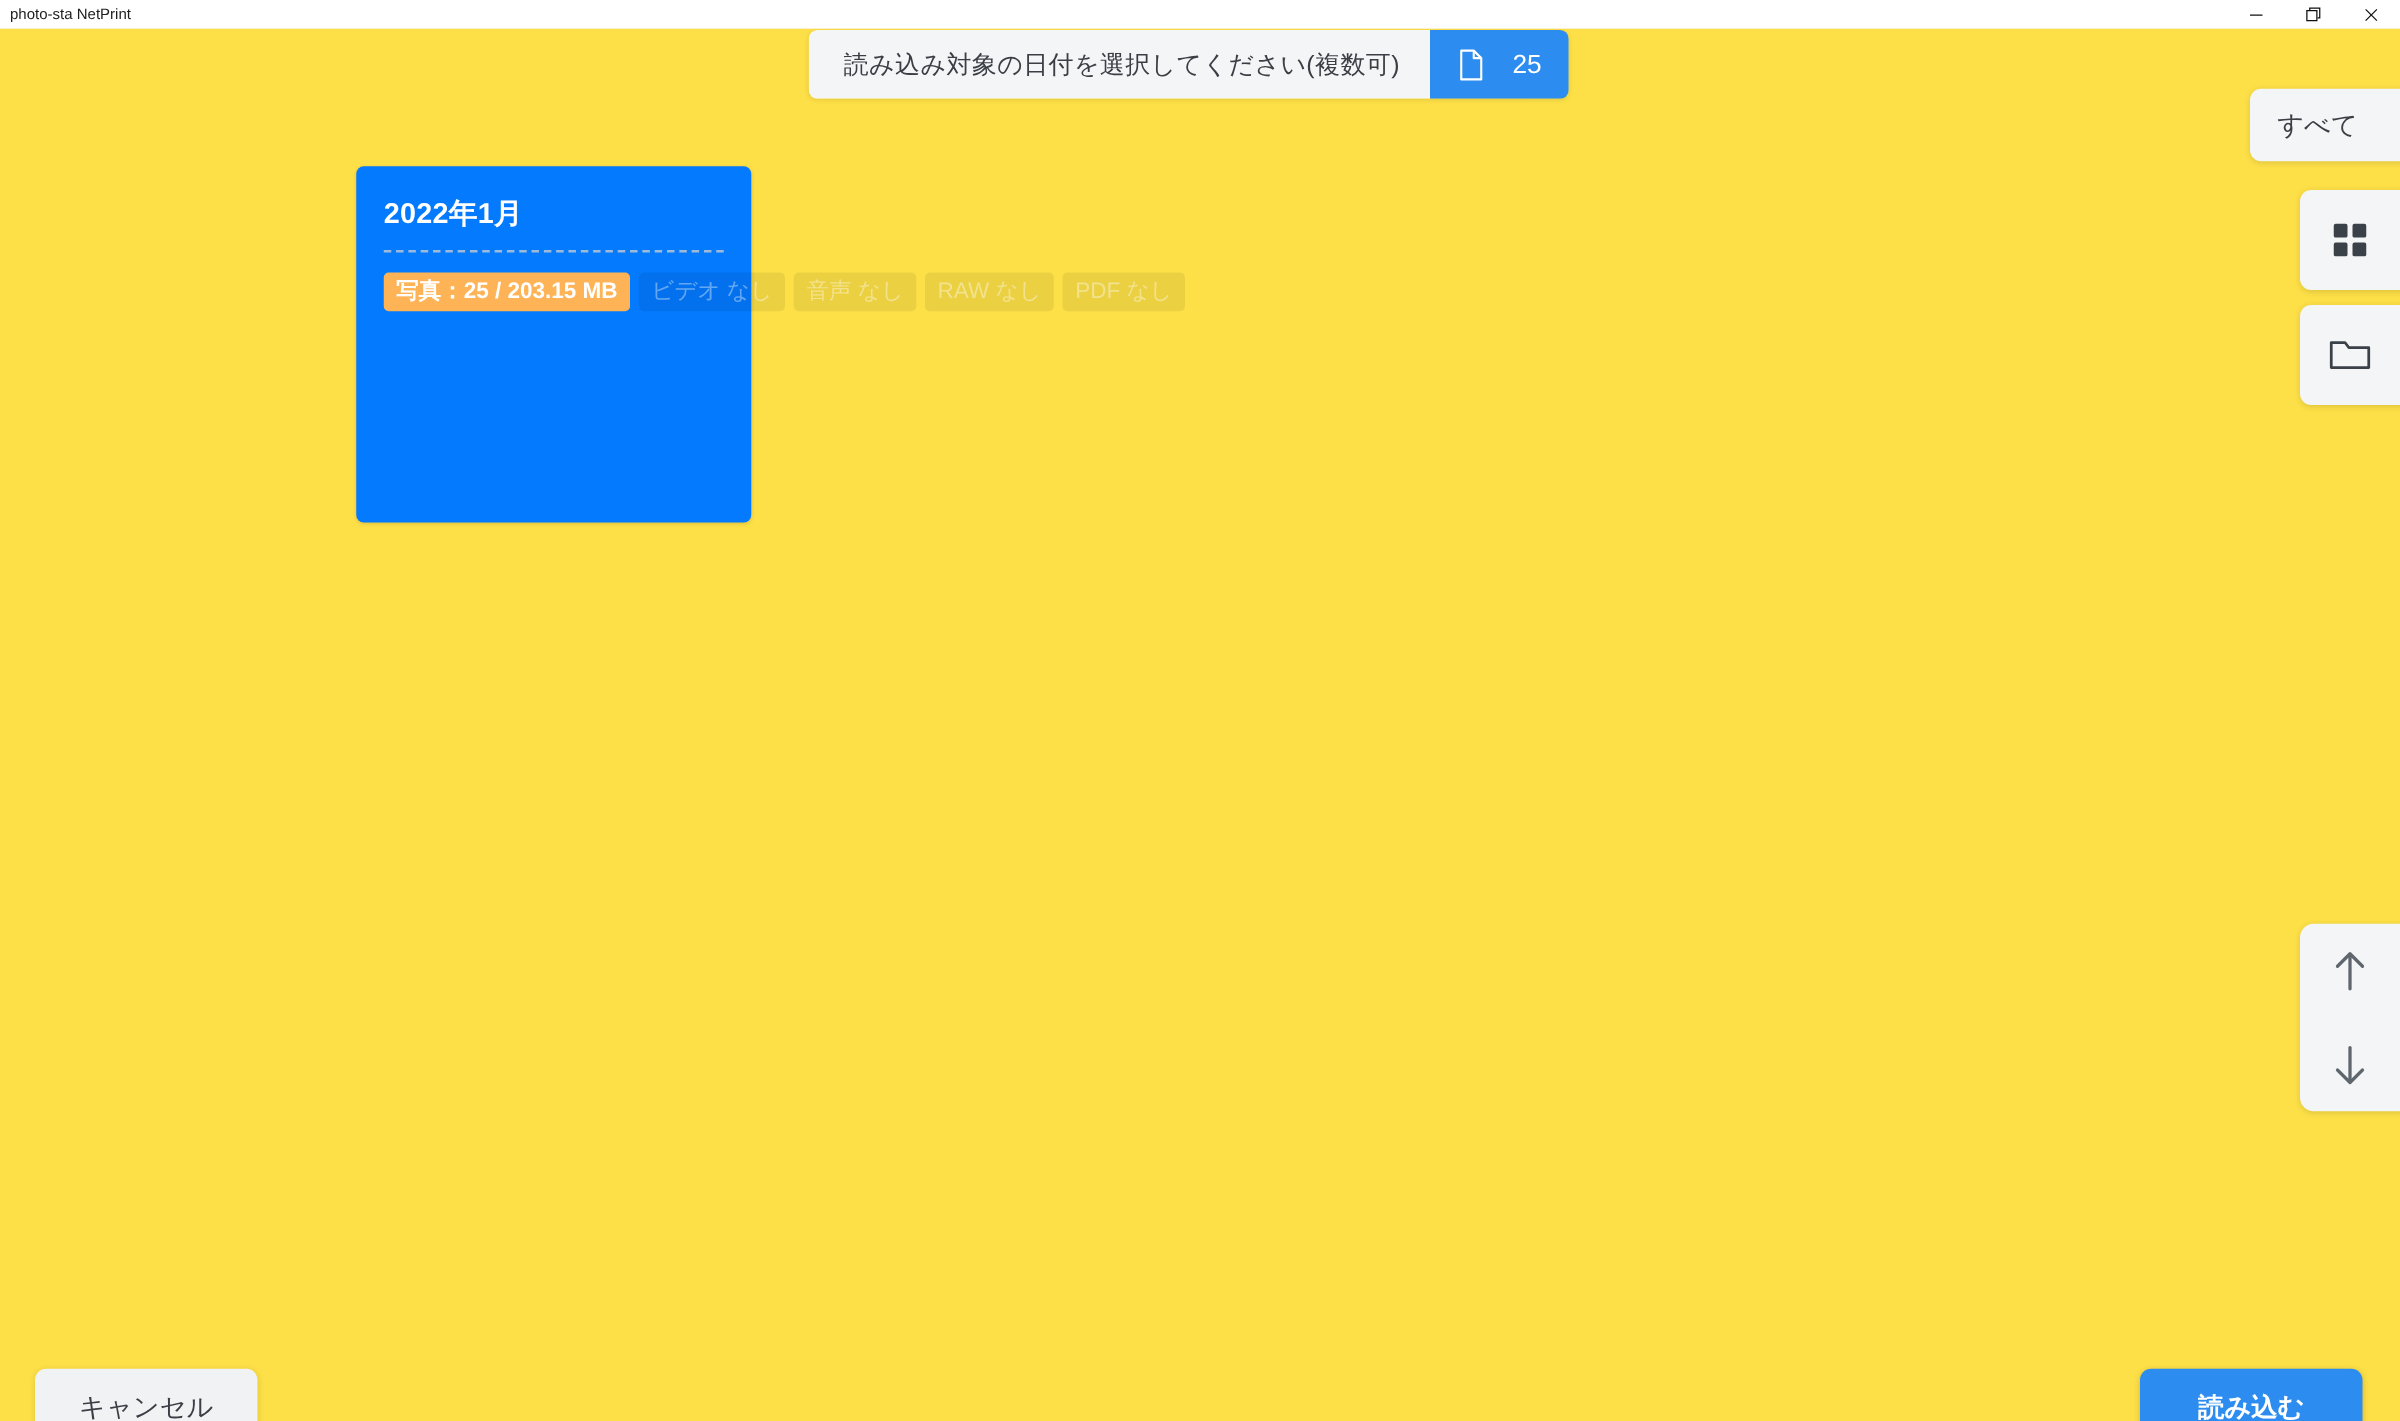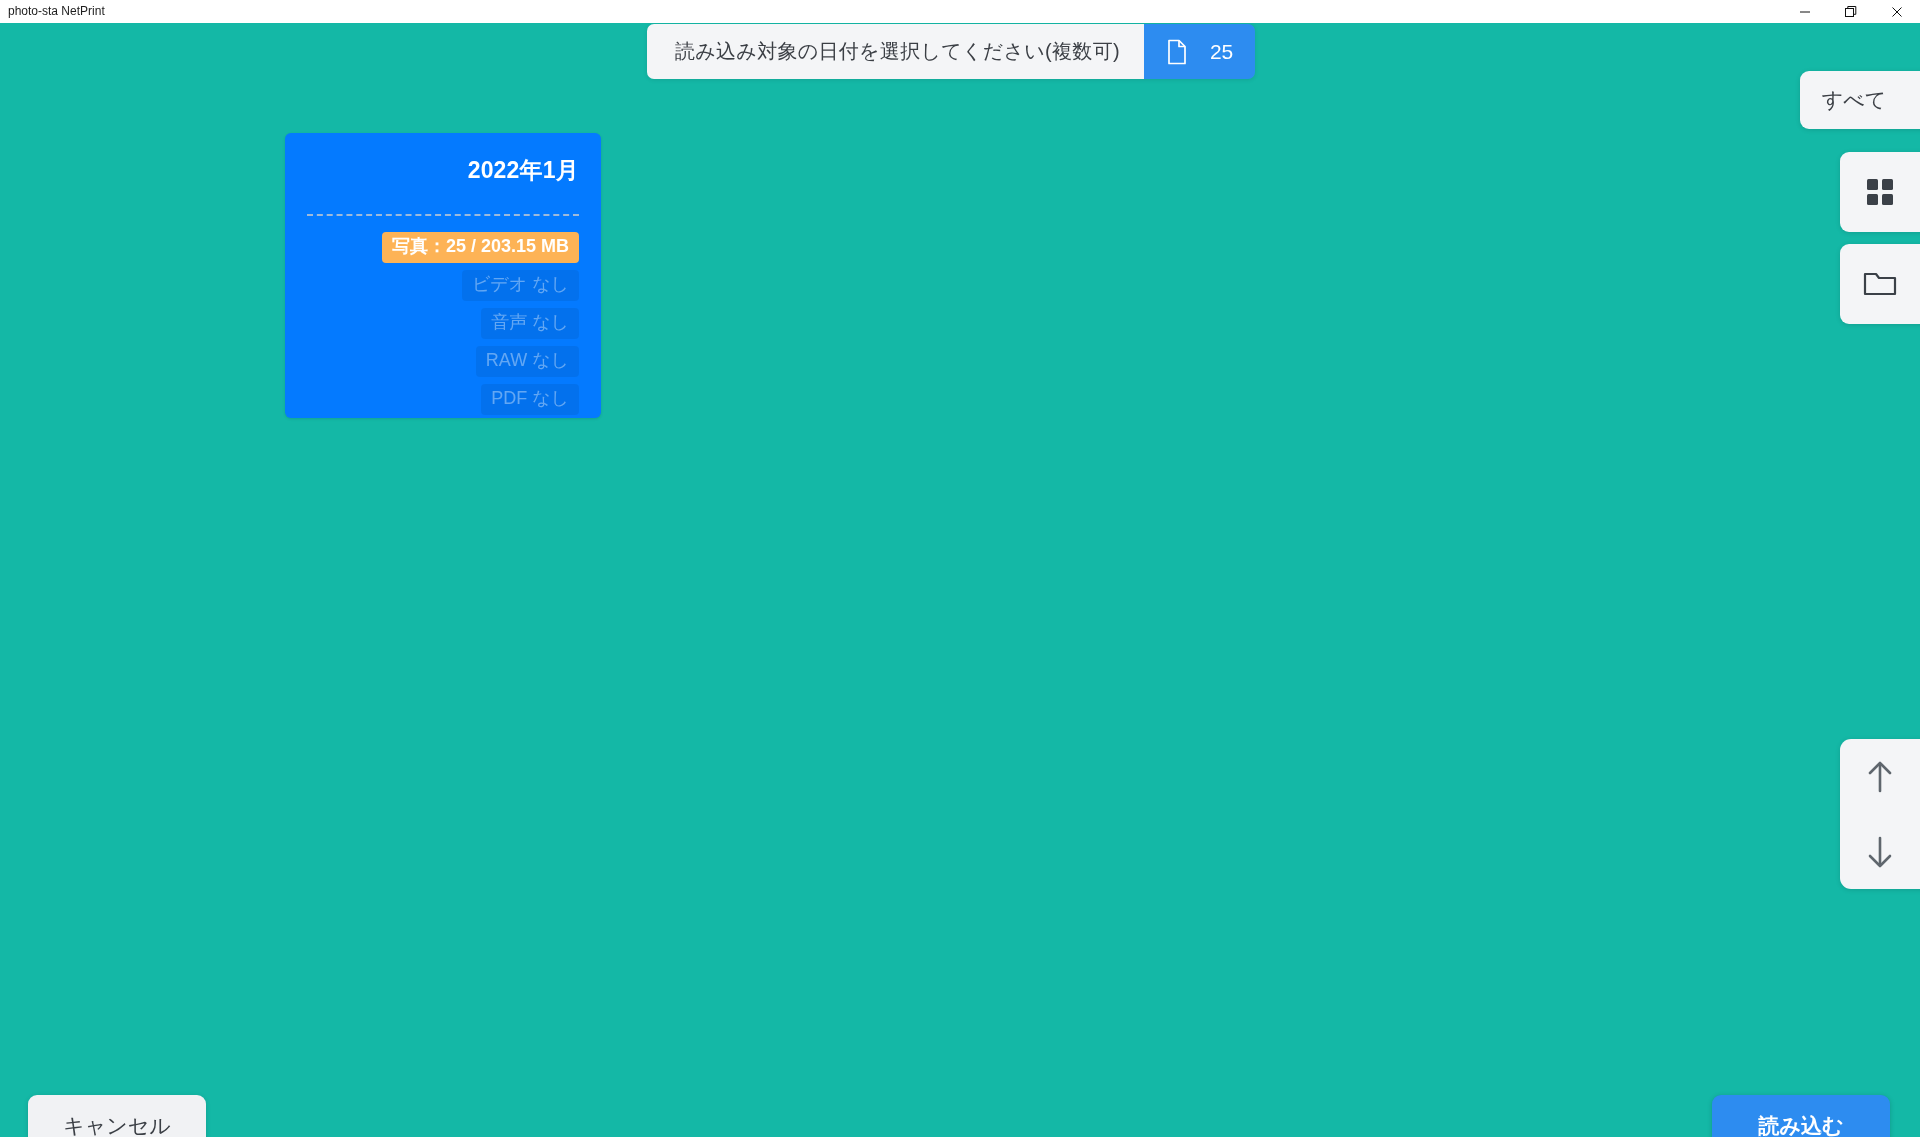--- a/index.html
+++ b/index.html
@@ -47,21 +47,21 @@
     cursor: default;
   }
   .win-btn svg { display: block; }
 
   
   .app {
     position: absolute;
     top: 23px; left: 0;
     width: 1920px;
     height: 1114px;
-    background: #14b8a6;
+    background: #fde047;
     overflow: hidden;
     padding-left: 48px;
   }
 
   
   .header-pill {
     position: absolute;
     top: 1px;
     left: 647px;
     height: 55px;
@@ -110,32 +110,31 @@
     border-radius: 6px;
     box-shadow: 0 1px 3px rgba(0,0,0,0.12);
     padding: 22px 22px 0 22px;
     cursor: pointer;
   }
   .card-title {
     color: #ffffff;
     font-size: 23px;
     font-weight: 600;
     letter-spacing: .2px;
-    margin-bottom: 28px;
-    text-align: right;
+    margin-bottom: 14px;
   }
   .card-divider {
     height: 0;
     border-top: 2px dashed #b9c6d4;
     opacity: .85;
     margin-bottom: 16px;
   }
   .badge-list {
     display: flex;
-    flex-direction: column;
+    flex-direction: row;
     align-items: flex-end;
     gap: 7px;
   }
   .badge {
     display: inline-block;
     padding: 4px 10px 5px 10px;
     border-radius: 4px;
     font-size: 18px;
     white-space: nowrap;
     line-height: 1.22;

